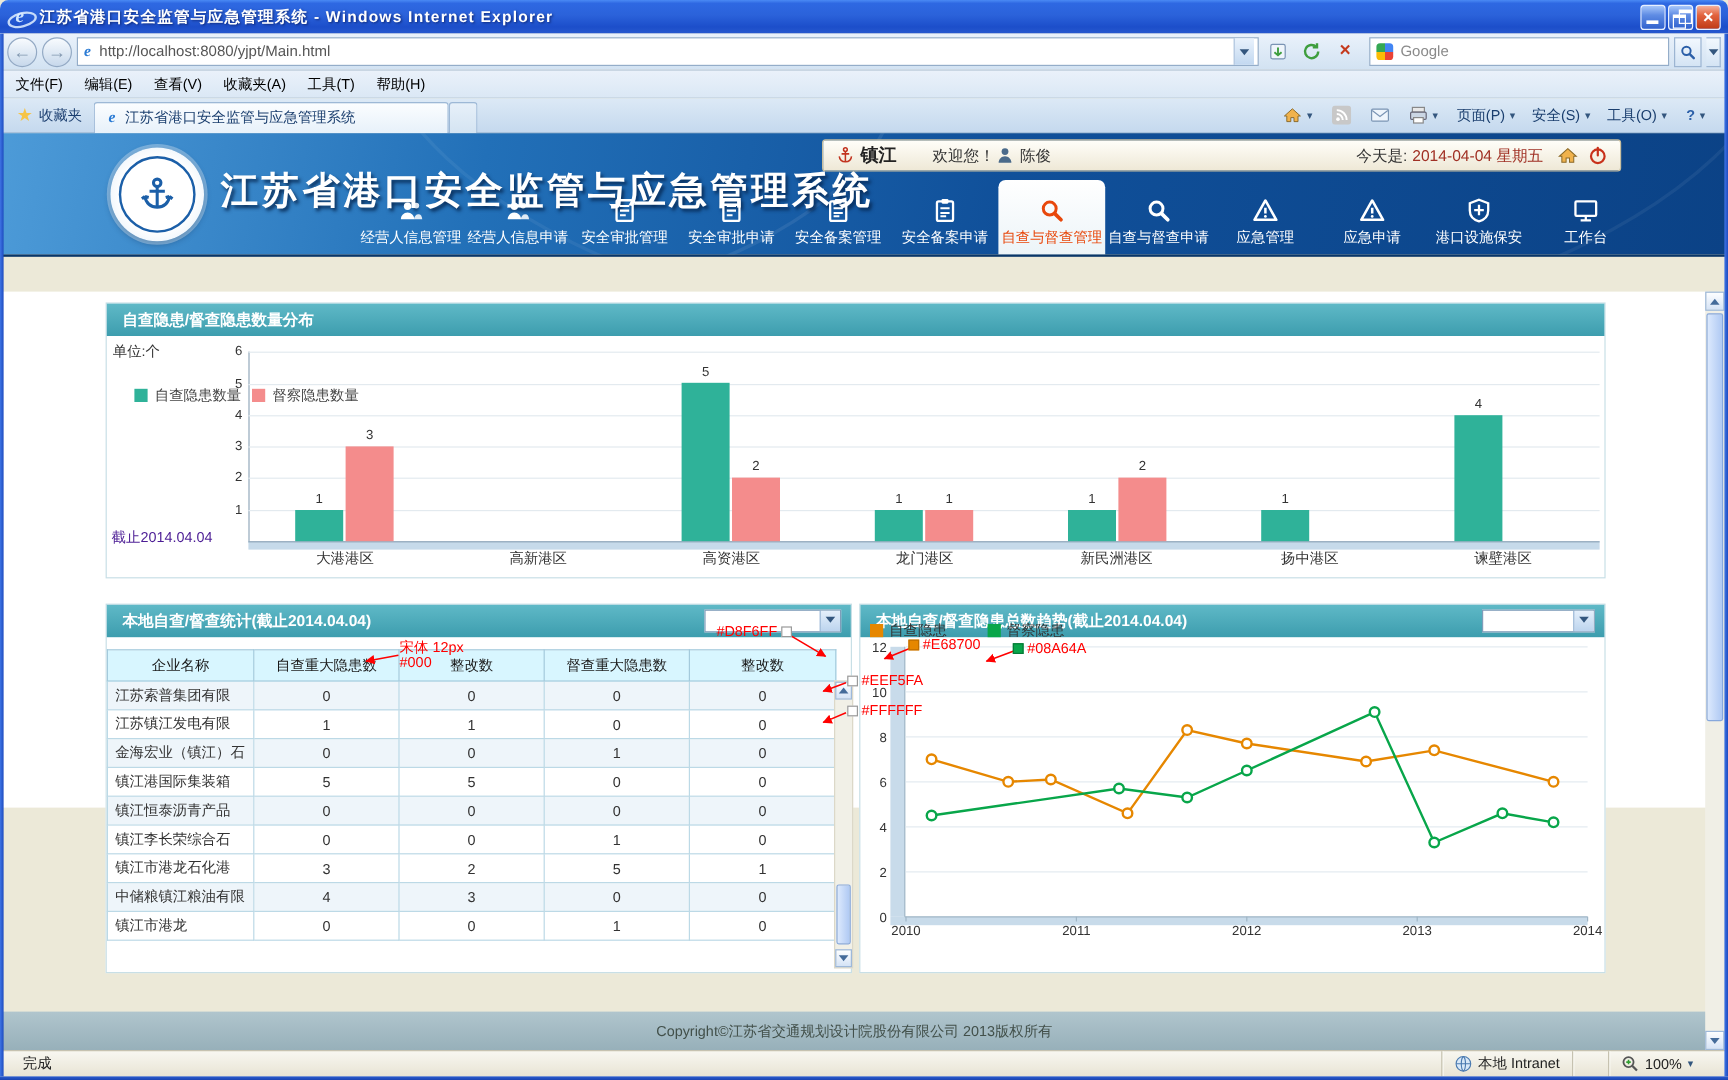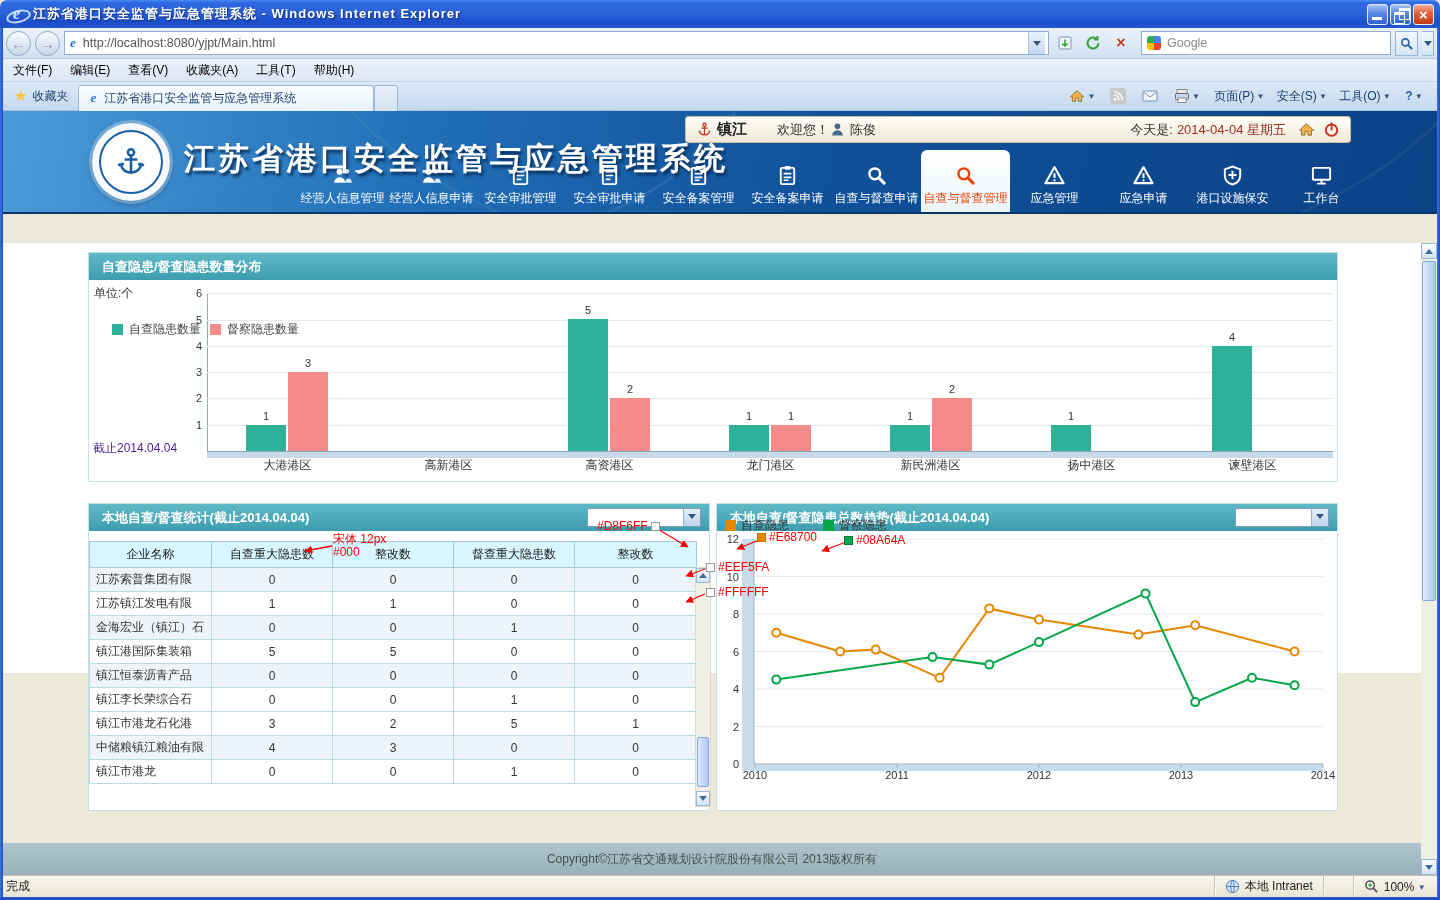--- a/index.html
+++ b/index.html
@@ -115,21 +115,21 @@
 #trend-legend{position:absolute;left:8px;top:13px;display:flex;gap:34px}
 .tlegend-item{display:flex;align-items:center;gap:5px;color:#333}
 #trend-chart{position:absolute;left:0;top:28px;width:620px;height:250px}
 
 #footer{position:absolute;left:0;top:843px;width:1424px;height:32px;background:linear-gradient(#B0C5CD,#97B0BA);display:flex;align-items:center;justify-content:center;color:#42504A;font-size:12px}
 #page-scrollbar{position:absolute;left:1421px;top:243px;width:16px;height:632px;background:#F0EFE6}
 #page-scrollbar .sb-btn{width:16px;height:16px}
 #psb-up{top:0}
 #psb-down{bottom:0}
 #psb-thumb{top:18px;height:340px;width:14px}
-#statusbar{position:absolute;left:0;top:875px;width:1440px;height:22px;background:linear-gradient(#F8F7F1,#E8E4D4);border-top:1px solid #C6C2B0;display:flex;align-items:center;padding:0 6px;font-size:12px;color:#222}
+#statusbar{position:absolute;left:0;top:875px;width:1440px;height:22px;background:linear-gradient(#F8F7F1,#E8E4D4);border-top:1px solid #C6C2B0;display:flex;align-items:center;padding:0 19px;font-size:12px;color:#222}
 #status-right{margin-left:auto;display:flex;height:100%;align-items:center}
 .seg{display:flex;align-items:center;gap:5px;padding:0 10px;height:100%;border-left:1px solid #C6C2B0;box-shadow:inset 1px 0 0 #FBFAF6}
 .seg-empty{width:30px}
 .zicon svg{width:15px;height:15px}
 .win-edge{position:absolute;z-index:80;background:linear-gradient(90deg,#3E74E4,#1E4CC0)}
 #edge-l{left:0;top:28px;width:3px;height:869px}
 #edge-r{left:1437px;top:28px;width:3px;height:869px}
 #edge-b{left:0;top:897px;width:1440px;height:3px;background:linear-gradient(#2A5CD0,#1A44B0)}
 
 .annot{position:absolute;color:#FF0000;font-size:12px;z-index:60;display:flex;align-items:center;gap:3px;white-space:nowrap}
@@ -379,37 +379,37 @@
         <div class="nav-item">
           <span class="nav-icon">
             <svg viewBox="0 0 24 24">
               <rect x="5" y="4" width="14" height="17" rx="1.5" fill="none" stroke="currentColor" stroke-width="2"></rect>
               <rect x="9" y="2" width="6" height="4" rx="1" fill="currentColor"></rect>
               <path d="M8 10h8M8 14h8M8 17h5" stroke="currentColor" stroke-width="1.7"></path>
             </svg>
           </span>
           <span class="nav-label">安全备案申请</span>
         </div>
-        <div class="nav-item">
+        <div class="nav-item active">
           <span class="nav-icon">
             <svg viewBox="0 0 24 24">
               <circle cx="10.2" cy="10.2" r="5.6" fill="none" stroke="currentColor" stroke-width="2.6"></circle>
               <path d="M14.6 14.6 20 20" stroke="currentColor" stroke-width="3.2" stroke-linecap="round"></path>
             </svg>
           </span>
-          <span class="nav-label">自查与督查申请</span>
-        </div>
-        <div class="nav-item active">
+          <span class="nav-label">自查与督查管理</span>
+        </div>
+        <div class="nav-item">
           <span class="nav-icon">
             <svg viewBox="0 0 24 24">
               <circle cx="10.2" cy="10.2" r="5.6" fill="none" stroke="currentColor" stroke-width="2.6"></circle>
               <path d="M14.6 14.6 20 20" stroke="currentColor" stroke-width="3.2" stroke-linecap="round"></path>
             </svg>
           </span>
-          <span class="nav-label">自查与督查管理</span>
+          <span class="nav-label">自查与督查申请</span>
         </div>
         <div class="nav-item">
           <span class="nav-icon">
             <svg viewBox="0 0 24 24">
               <path d="M12 3.2 21.5 20h-19Z" fill="none" stroke="currentColor" stroke-width="2.2" stroke-linejoin="round"></path>
               <path d="M12 9.6v5" stroke="currentColor" stroke-width="2.2"></path>
               <circle cx="12" cy="17.1" r="1.2" fill="currentColor"></circle>
             </svg>
           </span>
           <span class="nav-label">应急管理</span>

